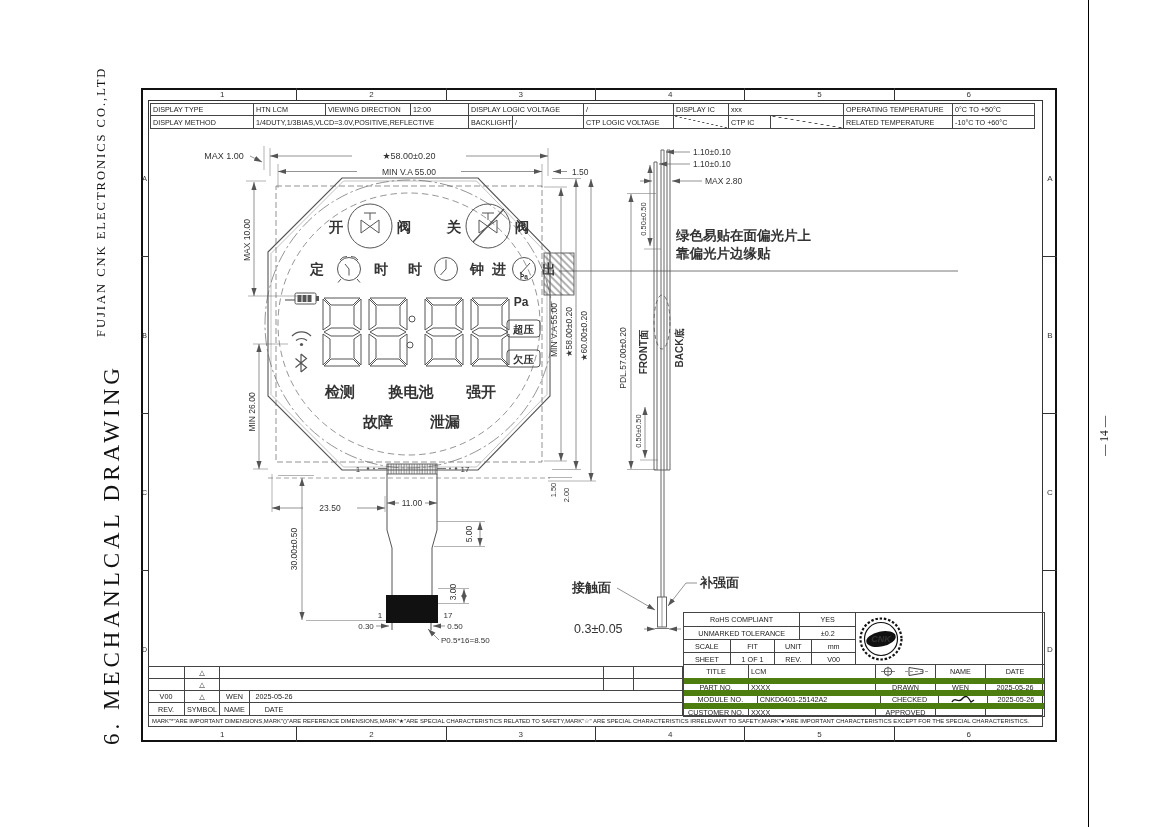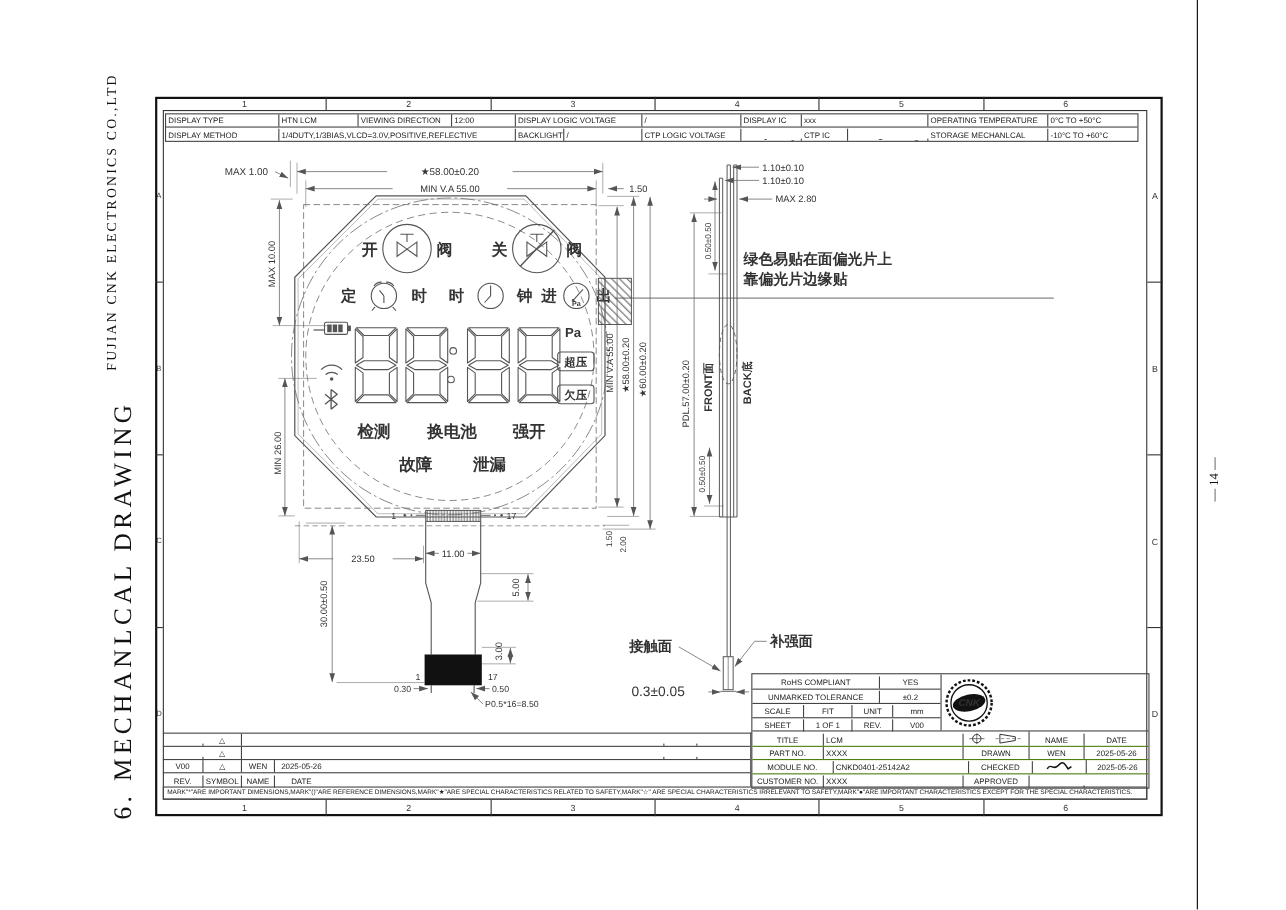--- a/index.html
+++ b/index.html
@@ -12,38 +12,38 @@
   .inner-frame{left:148px;top:100px;width:895px;height:627px;border:1px solid #333;box-sizing:border-box;}
   .band{display:flex;box-sizing:border-box;font-size:8px;color:#333;}
   .band-h{left:148px;width:895px;flex-direction:row;}
   .band-v{top:100px;height:627px;flex-direction:column;}
   .band .bc{flex:1;display:flex;align-items:center;justify-content:center;box-sizing:border-box;}
   .band-h .bc{border-right:1px solid #333;}
   .band-h .bc:last-child{border-right:none;}
   .band-v .bc{border-bottom:1px solid #333;}
   .band-v .bc:last-child{border-bottom:none;}
   
-  .trow{display:flex;box-sizing:border-box;align-items:flex-end;}
+  .trow{display:flex;box-sizing:border-box;}
   .cell{box-sizing:border-box;border-right:1px solid #444;padding:1px 2px;overflow:hidden;
         white-space:nowrap;font-size:7.2px;line-height:9px;color:#222;display:flex;align-items:center;}
   .cell:last-child{border-right:none;}
   .cell.ctr{justify-content:center;}
   .diag{background:linear-gradient(to right top,transparent 48.5%,#555 49.5%,#555 50.5%,transparent 51.5%);}
   
   .spec{left:150px;top:103px;width:883px;border:1px solid #444;}
   .spec .trow{height:12px;}
   .spec .trow:first-child{border-bottom:1px solid #444;}
   
   .tblock{left:683px;top:612px;width:360px;height:103px;border:1px solid #444;font-size:7.6px;}
   .tb-top{display:flex;height:52px;box-sizing:border-box;border-bottom:1px solid #444;}
   .tb-top-left{width:172px;box-sizing:border-box;border-right:1px solid #444;}
   .tb-top-left .trow{height:13px;box-sizing:border-box;}
   .tb-top-left .trow + .trow{border-top:1px solid #444;}
   .tb-logo{flex:1;display:flex;align-items:center;padding:2px 3px;gap:4px;}
-  .tb-bot .trow{height:12.7px;box-sizing:border-box;border-top:1px solid #4d7c0f;}
+  .tb-bot .trow{height:12.7px;box-sizing:border-box;border-top:6px solid #4d7c0f;}
   .tb-bot .trow:first-child{border-top:none;}
   .co-cn{font-size:12.5px;font-weight:bold;letter-spacing:1.5px;color:#111;}
   .co-en{font-size:8px;font-weight:bold;color:#111;letter-spacing:.2px;}
   
   .revtab{left:148px;top:666px;width:535px;height:49px;border-top:1px solid #444;border-right:1px solid #444;box-sizing:border-box;font-size:7.6px;}
   .revtab .trow{height:12px;box-sizing:border-box;border-bottom:1px solid #444;}
   .revtab .trow:last-child{height:13px;border-bottom:none;}
   
   .footnote{left:148px;top:715px;width:895px;height:12px;border:1px solid #444;box-sizing:border-box;
             font-size:5.9px;line-height:10px;white-space:nowrap;overflow:hidden;padding-left:3px;color:#222;}
@@ -346,21 +346,21 @@
     </div>
     <div class="trow">
       <div class="cell" style="width:103px">DISPLAY METHOD</div>
       <div class="cell" style="width:215px">1/4DUTY,1/3BIAS,VLCD=3.0V,POSITIVE,REFLECTIVE</div>
       <div class="cell" style="width:44px">BACKLIGHT</div>
       <div class="cell" style="width:71px">/</div>
       <div class="cell" style="width:90px">CTP LOGIC VOLTAGE</div>
       <div class="cell diag" style="width:55px"></div>
       <div class="cell" style="width:42px">CTP IC</div>
       <div class="cell diag" style="width:73px"></div>
-      <div class="cell" style="width:109px">STORAGE MECHANLCAL</div>
+      <div class="cell" style="width:109px">RELATED TEMPERATURE</div>
       <div class="cell" style="width:81px">-10°C TO +60°C</div>
     </div>
   </div>
 
   <div class="abs tblock">
     <div class="tb-top">
       <div class="tb-top-left">
         <div class="trow">
           <div class="cell ctr" style="width:117px">RoHS COMPLIANT</div>
           <div class="cell ctr" style="width:55px">YES</div>

